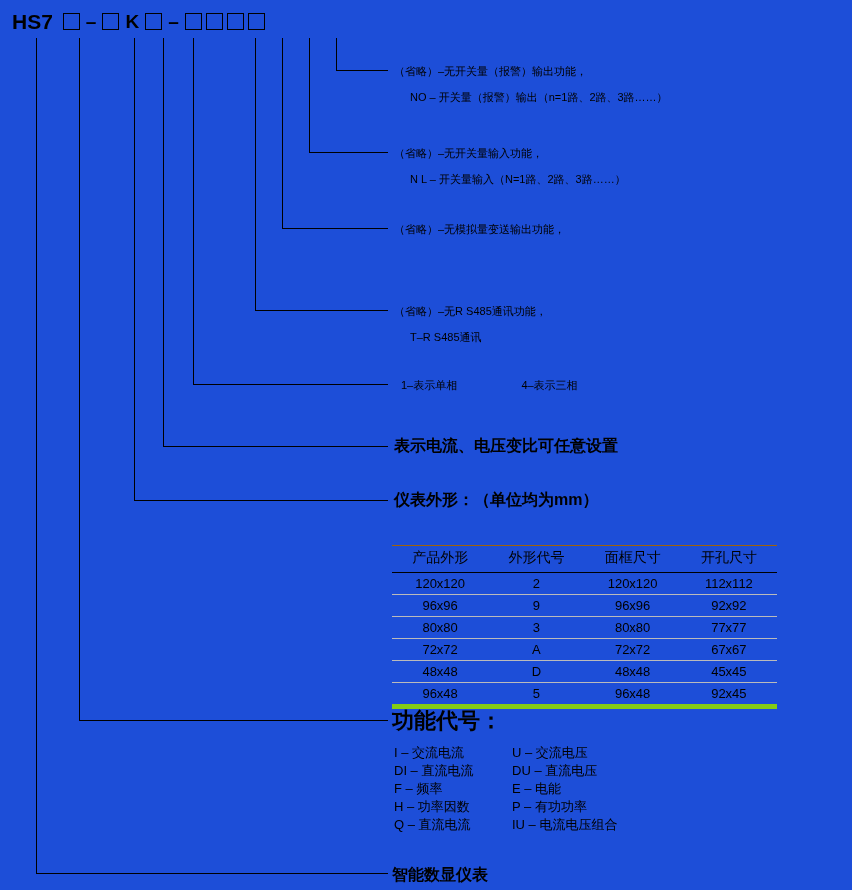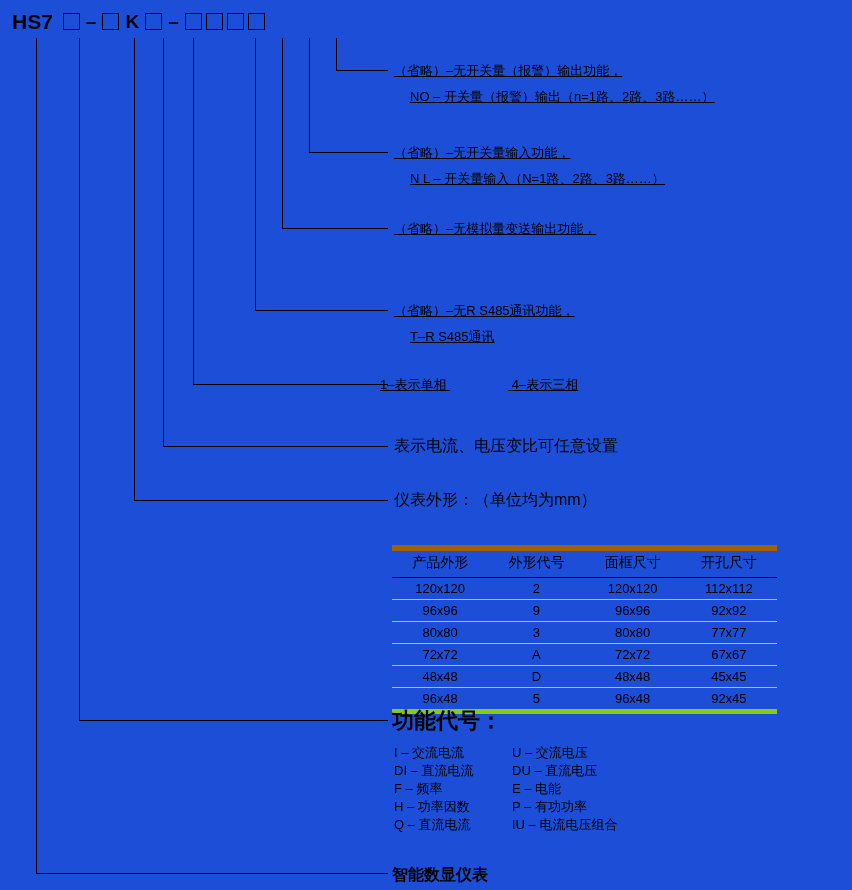--- a/index.html
+++ b/index.html
@@ -63,24 +63,23 @@
   }
   .hline {
     position: absolute;
     height: 1px;
     background: #000;
   }
 
   
   .desc {
     position: absolute;
-    font-size: 13px;
+    font-size: 11px;
     line-height: 26px;
     white-space: nowrap;
-    text-decoration: underline;
   }
   .desc .l2 { display: block; }
   .indent1 { padding-left: 16px; }
 
   .desc-big {
     position: absolute;
     font-size: 16px;
     line-height: 22px;
     white-space: nowrap;
   }
@@ -100,21 +99,21 @@
   table.spec th, table.spec td {
     text-align: center;
     padding: 3px 2px 3px 2px;
     font-weight: normal;
   }
   table.spec thead th {
     font-size: 14px;
     padding-bottom: 5px;
   }
   table.spec thead tr {
-    border-top: 6px solid #a16207;
+    border-top: 1px solid #a16207;
     border-bottom: 1px solid #000;
   }
   table.spec tbody tr {
     border-bottom: 1px solid #bbbbbb;
   }
   table.spec tbody tr:last-child {
     border-bottom: 5px solid #84cc16;
   }
 
   
@@ -139,21 +138,21 @@
   .bottom-label {
     position: absolute;
     left: 392px;
     top: 865px;
     font-size: 16px;
     font-weight: bold;
     white-space: nowrap;
   }
   .big-label {
     font-size: 16px;
-    font-weight: normal;
+    font-weight: bold;
   }
 </style>
 </head>
 <body>
 
 <div id="page">
 
   <div class="code-row">
     <span class="code-prefix">HS7</span>
     <span class="sp4"></span>
@@ -217,21 +216,21 @@
 
   <div class="desc" style="left:394px; top:216px;">
     <span class="l2">（省略）–无模拟量变送输出功能，</span>
   </div>
 
   <div class="desc" style="left:394px; top:298px;">
     <span class="l2">（省略）–无R S485通讯功能，</span>
     <span class="l2 indent1">T–R S485通讯</span>
   </div>
 
-  <div class="desc" style="left:380px; top:372px;">
+  <div class="desc" style="left:401px; top:372px;">
     <span>1–表示单相</span>
     <span style="display:inline-block; width:58px;"></span>
     <span>4–表示三相</span>
   </div>
 
   <div class="desc-big" style="left:394px; top:435px;">
     <span class="big-label">表示电流、电压变比可任意设置</span>
   </div>
 
   <div class="desc-big" style="left:394px; top:489px;">

